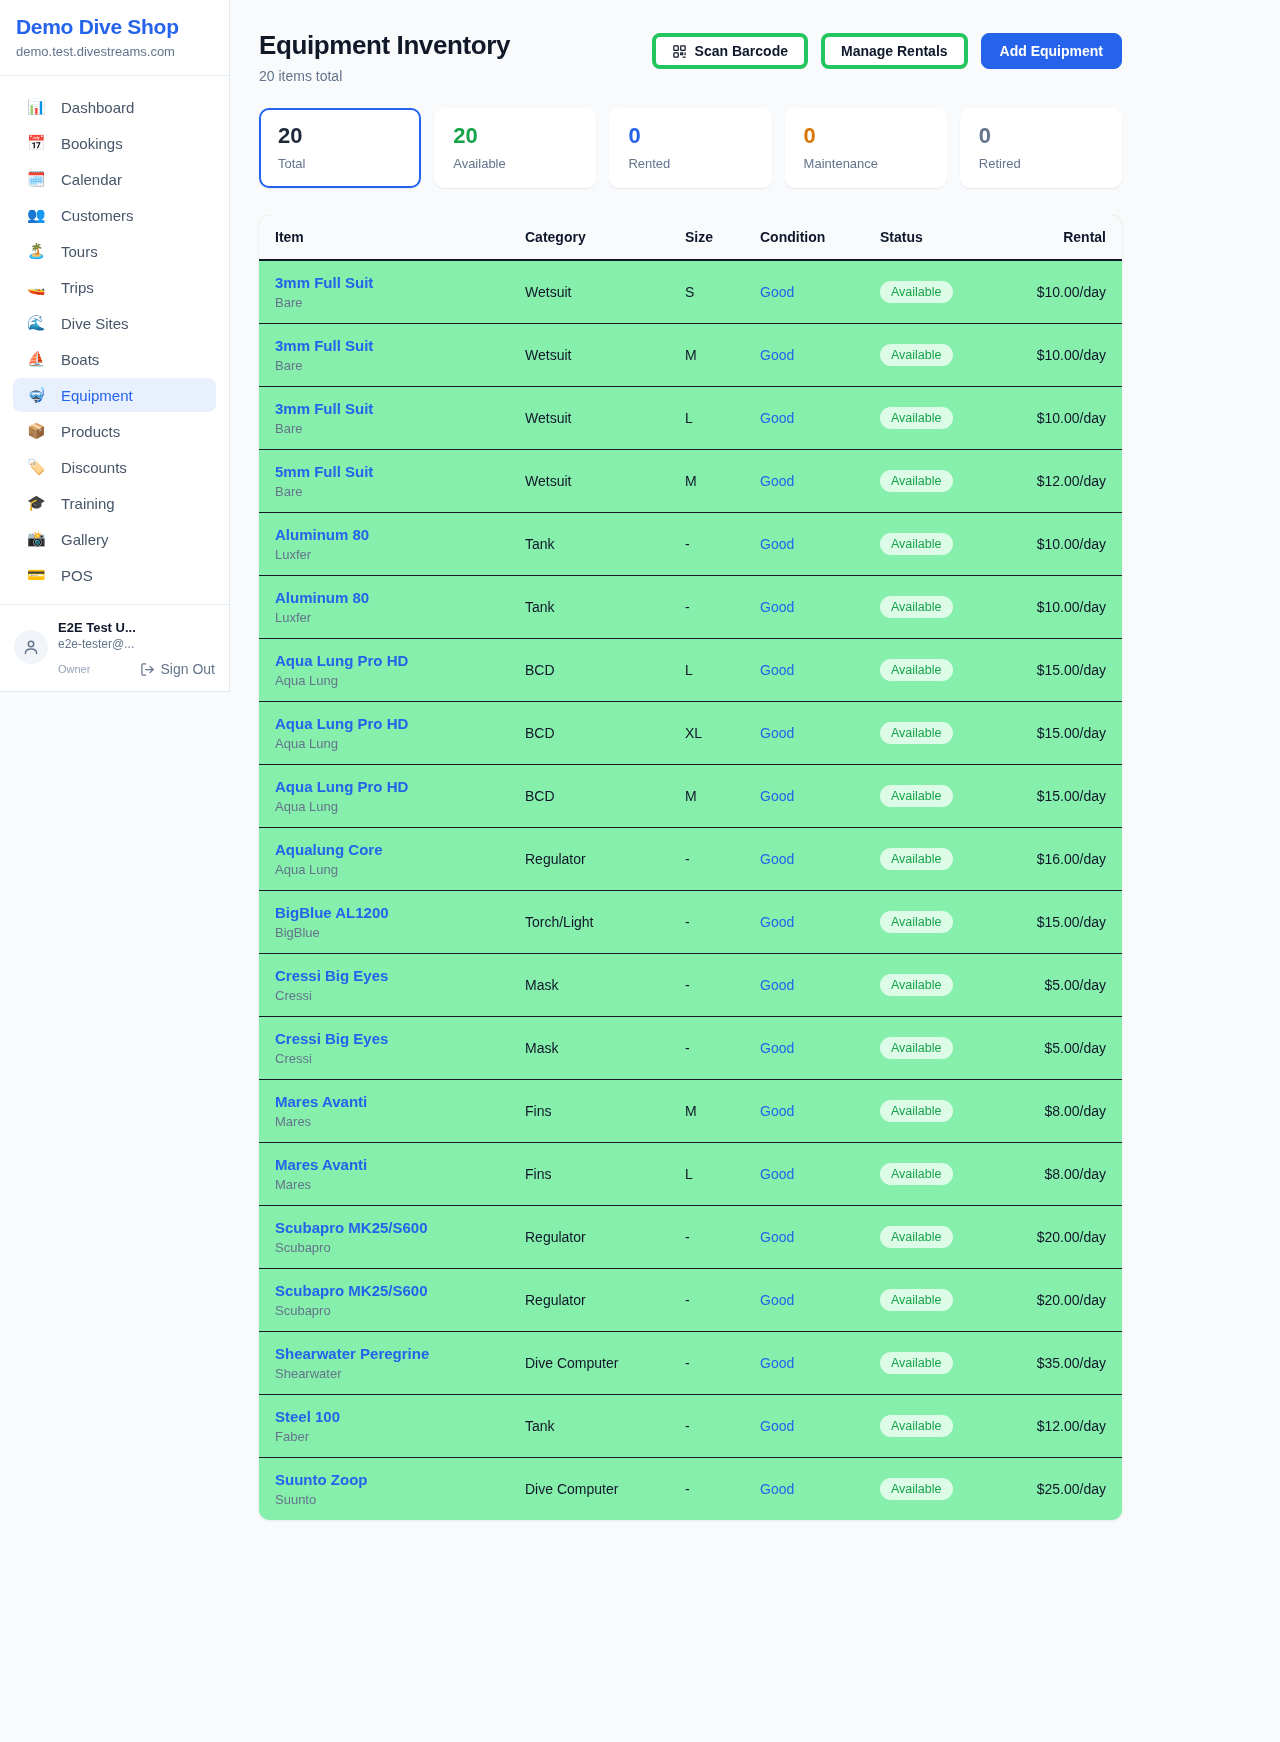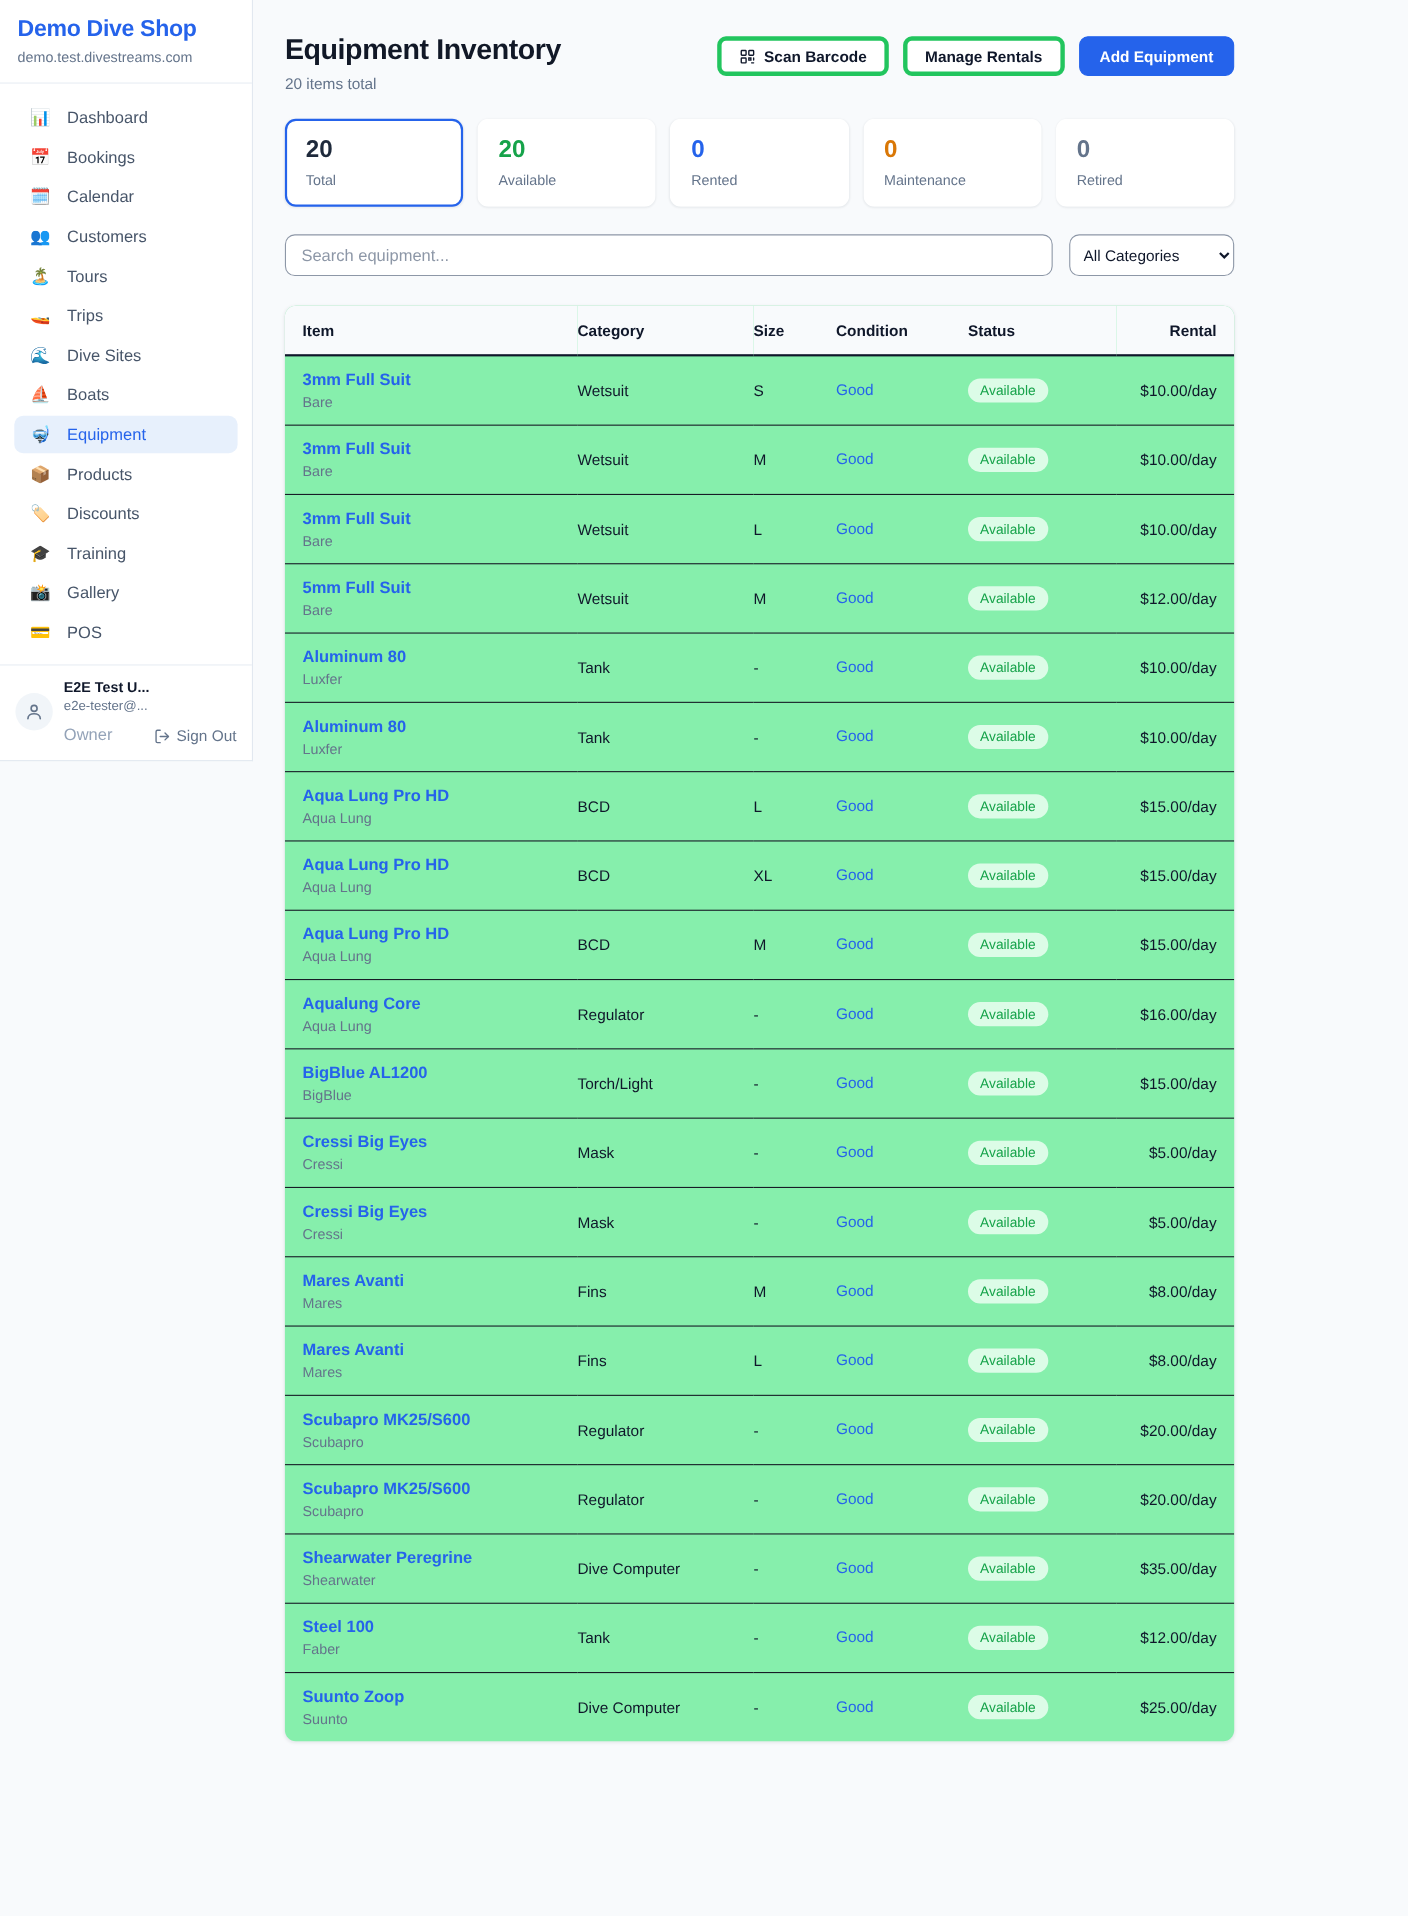--- a/index.html
+++ b/index.html
@@ -30,21 +30,21 @@
     display:flex; align-items:center; gap:10px;
   }
   .avatar {
     width:34px; height:34px; border-radius:50%; background:#f1f5f9;
     display:flex; align-items:center; justify-content:center; color:#64748b; flex:none;
   }
   .avatar svg { width:18px; height:18px; }
   .user-meta { min-width:0; }
   .user-name { font-size:13px; font-weight:700; color:#0f172a; white-space:nowrap; }
   .user-email { font-size:12px; color:#64748b; margin-top:2px; white-space:nowrap; }
-  .user-role { font-size:15px; color:#94a3b8; margin-top:12px; }
+  .user-role { font-size:11px; color:#94a3b8; margin-top:12px; }
   .signout-btn {
     margin-left:auto; background:none; border:none; cursor:pointer;
     color:#64748b; font-size:14px; display:flex; align-items:center; gap:6px;
     font-family:inherit; flex:none;margin-top:44px;
   }
   .signout-btn svg { width:15px; height:15px; }
 
   
   .main { margin-left:230px; padding:30px 0 40px 29px; }
   .content { width:863px; }
@@ -247,26 +247,20 @@
         <div class="stat-card">
     <div class="stat-value" style="color: rgb(217, 119, 6);">0</div>
     <div class="stat-label">Maintenance</div>
   </div>
         <div class="stat-card">
     <div class="stat-value" style="color: rgb(100, 116, 139);">0</div>
     <div class="stat-label">Retired</div>
   </div>
       </div>
 
-    <div class="filter-row">
-      <input class="search-input" type="text" placeholder="Search equipment..." style="">
-      <select class="category-select">
-        <option>All Categories</option>
-      </select>
-    </div>
 
     <div class="table-card">
       <table>
         <colgroup>
           <col style="width:266px">
             <col style="width:160px">
             <col style="width:75px">
           <col style="width:120px">
             <col style="width:135px">
             <col>

